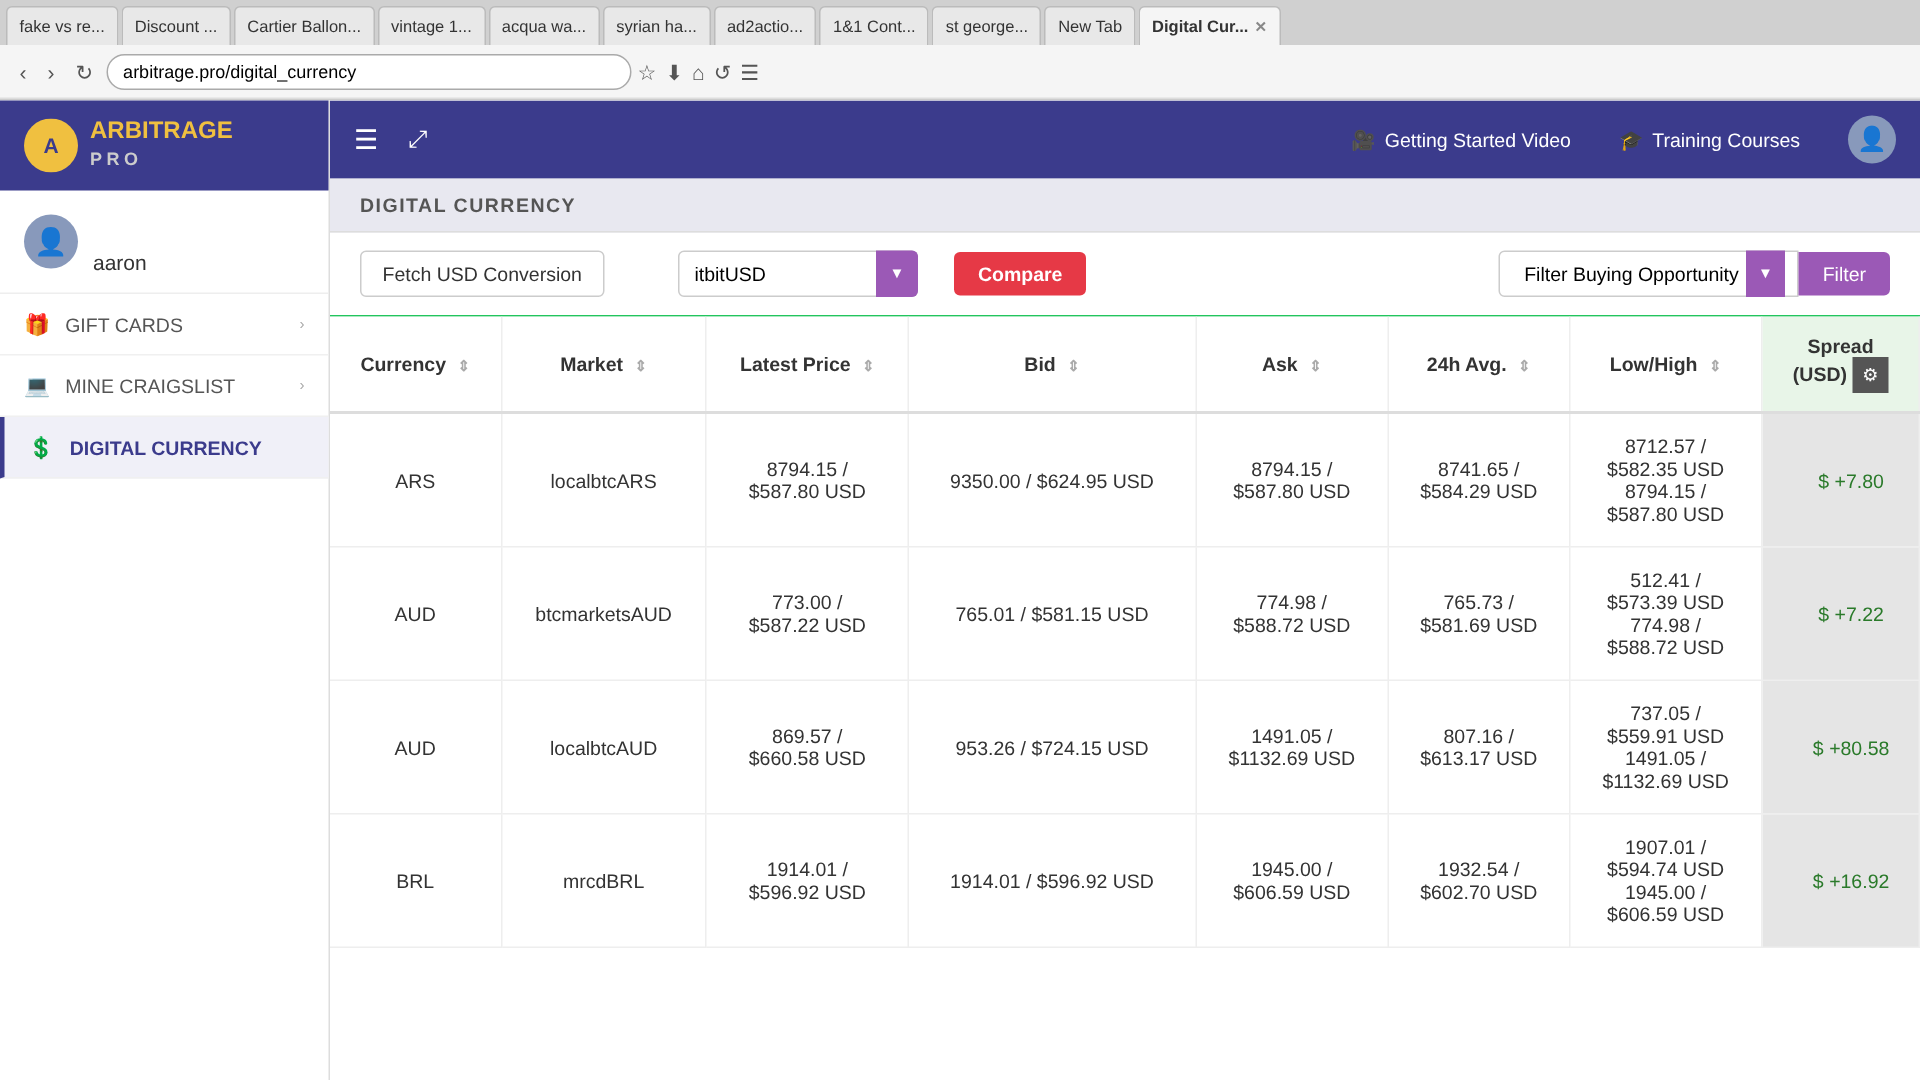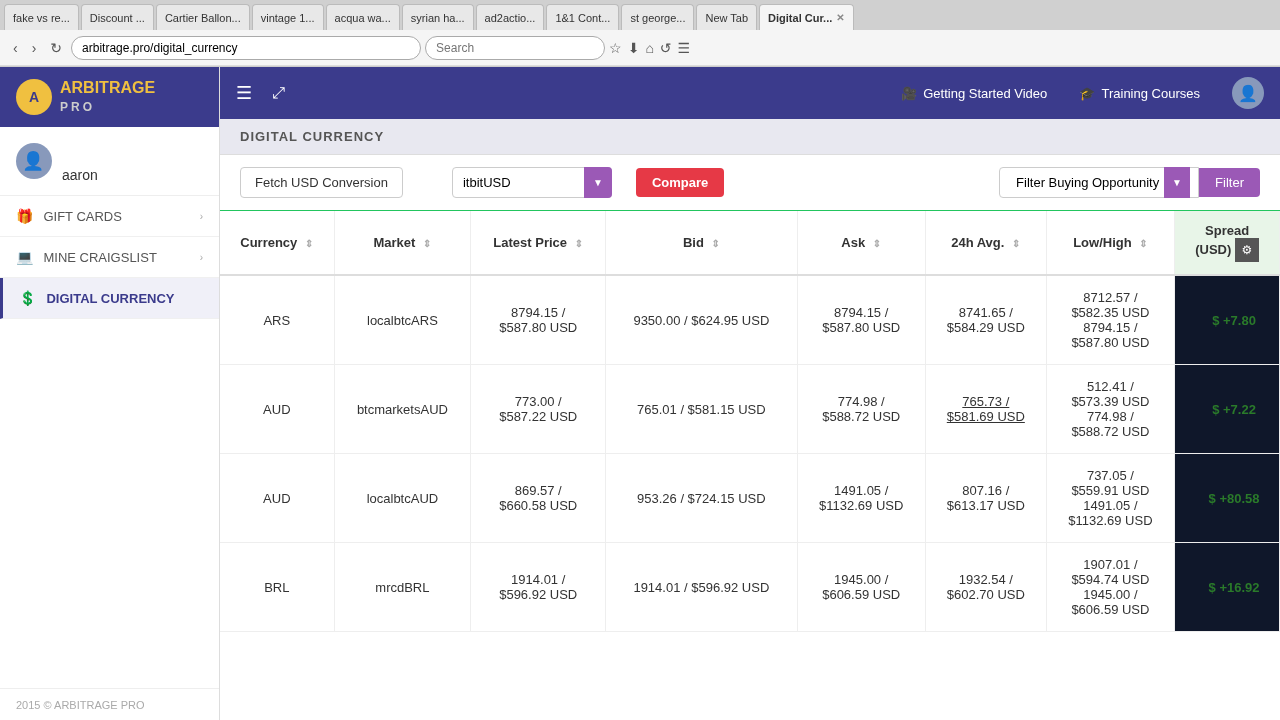--- a/index.html
+++ b/index.html
@@ -343,23 +343,23 @@
     td {
       padding: 14px 10px;
       text-align: center;
       border-right: 1px solid #eee;
       border-bottom: 1px solid #eee;
       font-size: 13px;
       color: #333;
       vertical-align: middle;
     }
     .spread-col {
-      background: #0f172a;
+      background: #e5e5e5;
       color: #2a7a2a;
-      font-weight: bold;
+      font-weight: normal;
       min-width: 80px;
       padding-left: 24px;
     }
     .spread-header {
       background: #e8f5e8;
       color: #333;
     }
     .settings-btn {
       background: #555;
       border: none;
@@ -408,21 +408,20 @@
     <div class="tab active">
       <span>Digital Cur...</span>
       <span class="tab-close">✕</span>
     </div>
   </div>
   <div class="nav-bar">
     <button class="nav-btn">‹</button>
     <button class="nav-btn">›</button>
     <button class="nav-btn">↻</button>
     <input class="address-bar" type="text" value="arbitrage.pro/digital_currency" style="">
-    <input class="search-bar" type="text" placeholder="Search" style="">
     <div class="nav-icons">
       <span>☆</span>
       <span>⬇</span>
       <span>⌂</span>
       <span>↺</span>
       <span>☰</span>
     </div>
   </div>
 </div>
 
@@ -458,21 +457,20 @@
         <span class="item-icon">💻</span>
         <span>MINE CRAIGSLIST</span>
         <span class="chevron">›</span>
       </div>
       <div class="sidebar-item active">
         <span class="item-icon">💲</span>
         <span>DIGITAL CURRENCY</span>
       </div>
     </div>
 
-    <div class="sidebar-footer">2015 © ARBITRAGE PRO</div>
   </div>
 
   <div class="main-content">
 
     <div class="top-navbar">
       <span class="hamburger">☰</span>
       <span class="expand-icon">⤢</span>
       <div class="spacer"></div>
       <div class="nav-link">
         <span>🎥</span>
@@ -547,21 +545,21 @@
                 <td class="spread-col" style="white-space: pre-line;">$ +7.80</td>
               </tr>
               <tr>
                 <td style="white-space: pre-line;">AUD</td>
                 <td style="white-space: pre-line;">btcmarketsAUD</td>
                 <td style="white-space: pre-line;">773.00 /
 $587.22 USD</td>
                 <td style="white-space: pre-line;">765.01 / $581.15 USD</td>
                 <td style="white-space: pre-line;">774.98 /
 $588.72 USD</td>
-                <td style="white-space: pre-line; text-decoration: underline;">765.73 /
+                <td style="white-space: pre-line;">765.73 /
 $581.69 USD</td>
                 <td style="white-space: pre-line;">512.41 /
 $573.39 USD
 774.98 /
 $588.72 USD</td>
                 <td class="spread-col" style="white-space: pre-line;">$ +7.22</td>
               </tr>
               <tr>
                 <td style="white-space: pre-line;">AUD</td>
                 <td style="white-space: pre-line;">localbtcAUD</td>

